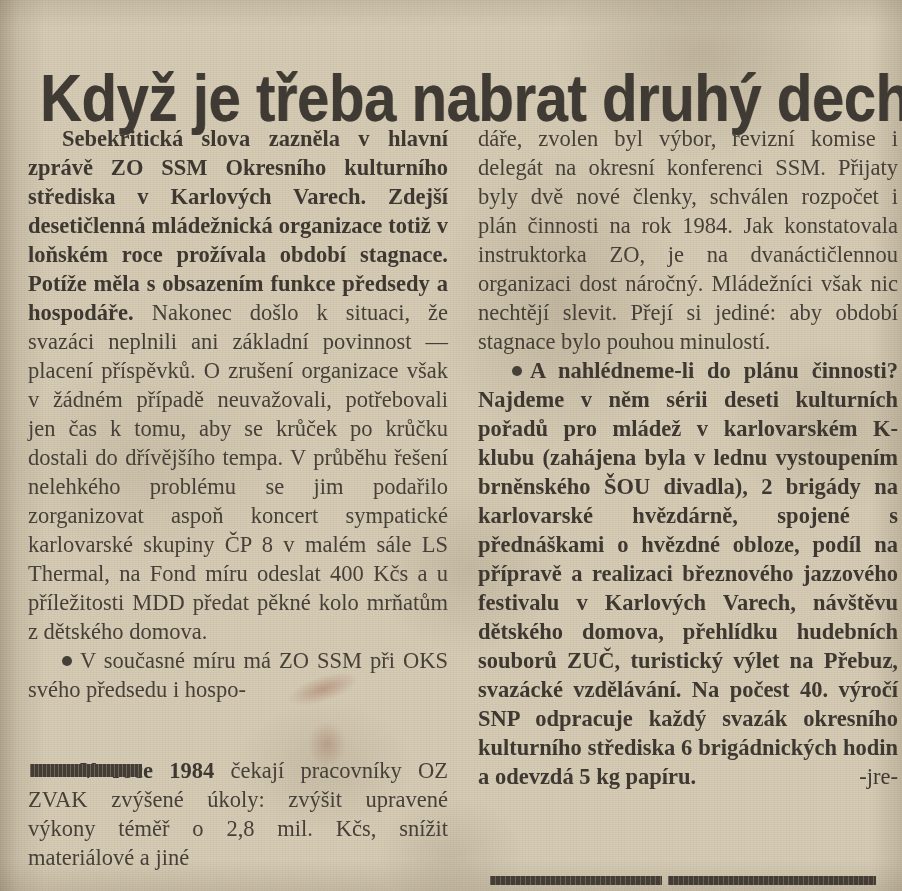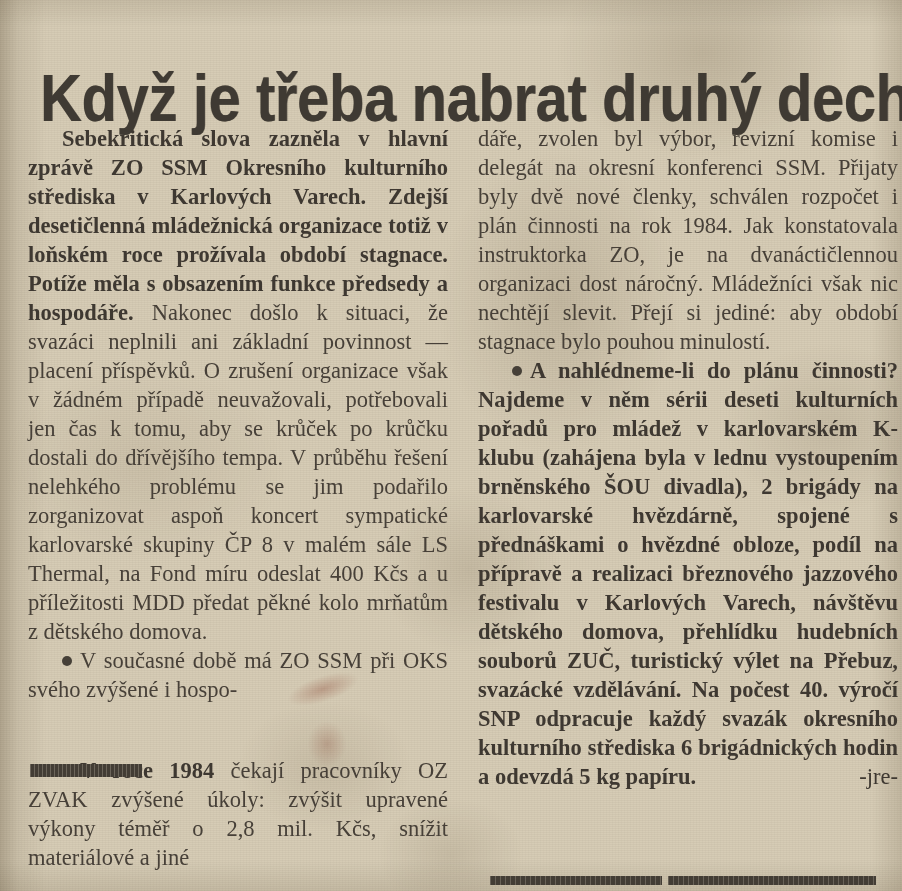--- a/index.html
+++ b/index.html
@@ -192,21 +192,21 @@
   <div class="content">
 
     <h1 class="headline">Když je třeba nabrat druhý dech</h1>
 
     <div class="columns">
 
       <div class="col col-left">
 
         <p class="indent"><span class="lead-bold">Sebekritická slova zazněla v hlavní zprávě ZO SSM Okresního kulturního střediska v Karlových Varech. Zdejší desetičlenná mládežnická organizace totiž v loňském roce prožívala období stagnace. Potíže měla s obsazením funkce předsedy a hospodáře.</span><span> Nakonec došlo k situaci, že svazáci neplnili ani základní povinnost — placení příspěvků. O zrušení organizace však v žádném případě neuvažovali, potřebovali jen čas k tomu, aby se krůček po krůčku dostali do dřívějšího tempa. V průběhu řešení nelehkého problému se jim podařilo zorganizovat aspoň koncert sympatické karlovarské skupiny ČP 8 v malém sále LS Thermal, na Fond míru odeslat 400 Kčs a u příležitosti MDD předat pěkné kolo mrňatům z dětského domova.</span></p>
 
-        <p class="indent"><span class="bullet"></span><span>V současné době má ZO SSM při OKS svého zvýšené i hospo-</span></p>
+        <p class="indent"><span class="bullet"></span><span>V současné míru má ZO SSM při OKS svého předsedu i hospo-</span></p>
 
         <p class="indent" style="margin-top:52px;"><span class="bullet"></span><span class="lead-bold">V roce 1984</span><span> čekají pracovníky OZ ZVAK zvýšené úkoly: zvýšit upravené výkony téměř o 2,8 mil. Kčs, snížit materiálové a jiné</span></p>
       </div>
 
       <div class="col col-right">
 
         <p><span>dáře, zvolen byl výbor, revizní komise i delegát na okresní konferenci SSM. Přijaty byly dvě nové členky, schválen rozpočet i plán činnosti na rok 1984. Jak konstatovala instruktorka ZO, je na dvanáctičlennou organizaci dost náročný. Mládežníci však nic nechtějí slevit. Přejí si jediné: aby období stagnace bylo pouhou minulostí.</span></p>
 
         <p class="indent"><span class="bullet"></span><span class="all-bold">A nahlédneme-li do plánu činnosti? Najdeme v něm sérii deseti kulturních pořadů pro mládež v karlovarském K-klubu (zahájena byla v lednu vystoupením brněnského ŠOU divadla), 2 brigády na karlovarské hvězdárně, spojené s přednáškami o hvězdné obloze, podíl na přípravě a realizaci březnového jazzového festivalu v Karlových Varech, návštěvu dětského domova, přehlídku hudebních souborů ZUČ, turistický výlet na Přebuz, svazácké vzdělávání. Na počest 40. výročí SNP odpracuje každý svazák okresního kulturního střediska 6 brigádnických hodin a odevzdá 5 kg papíru.</span><span class="all-bold byline">-jre-</span></p>
       </div>

